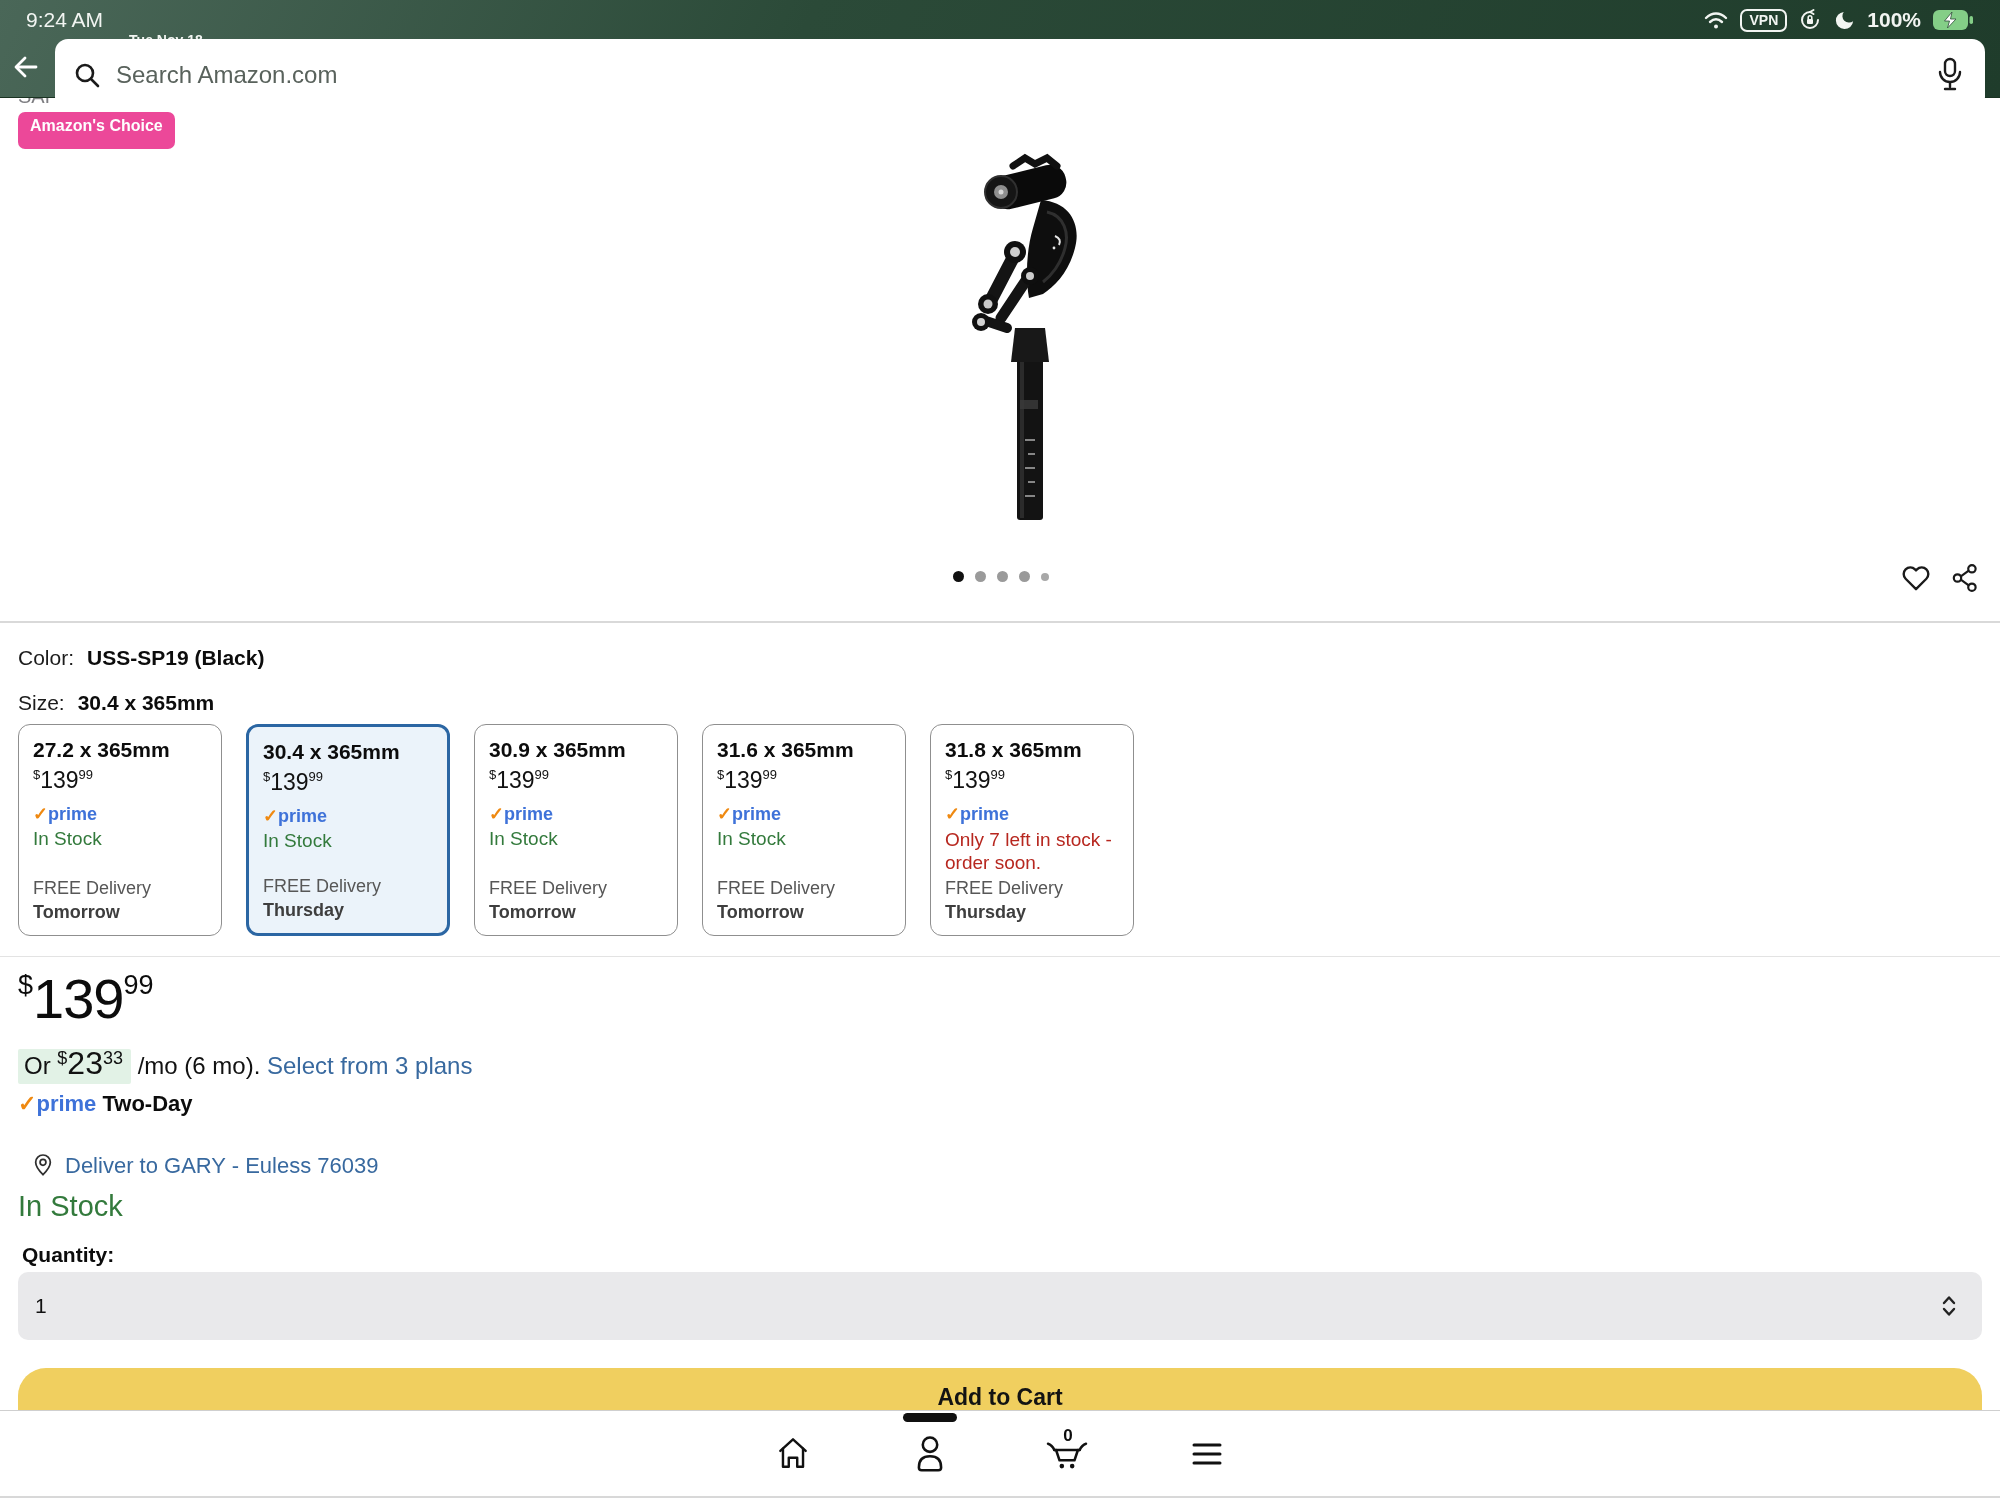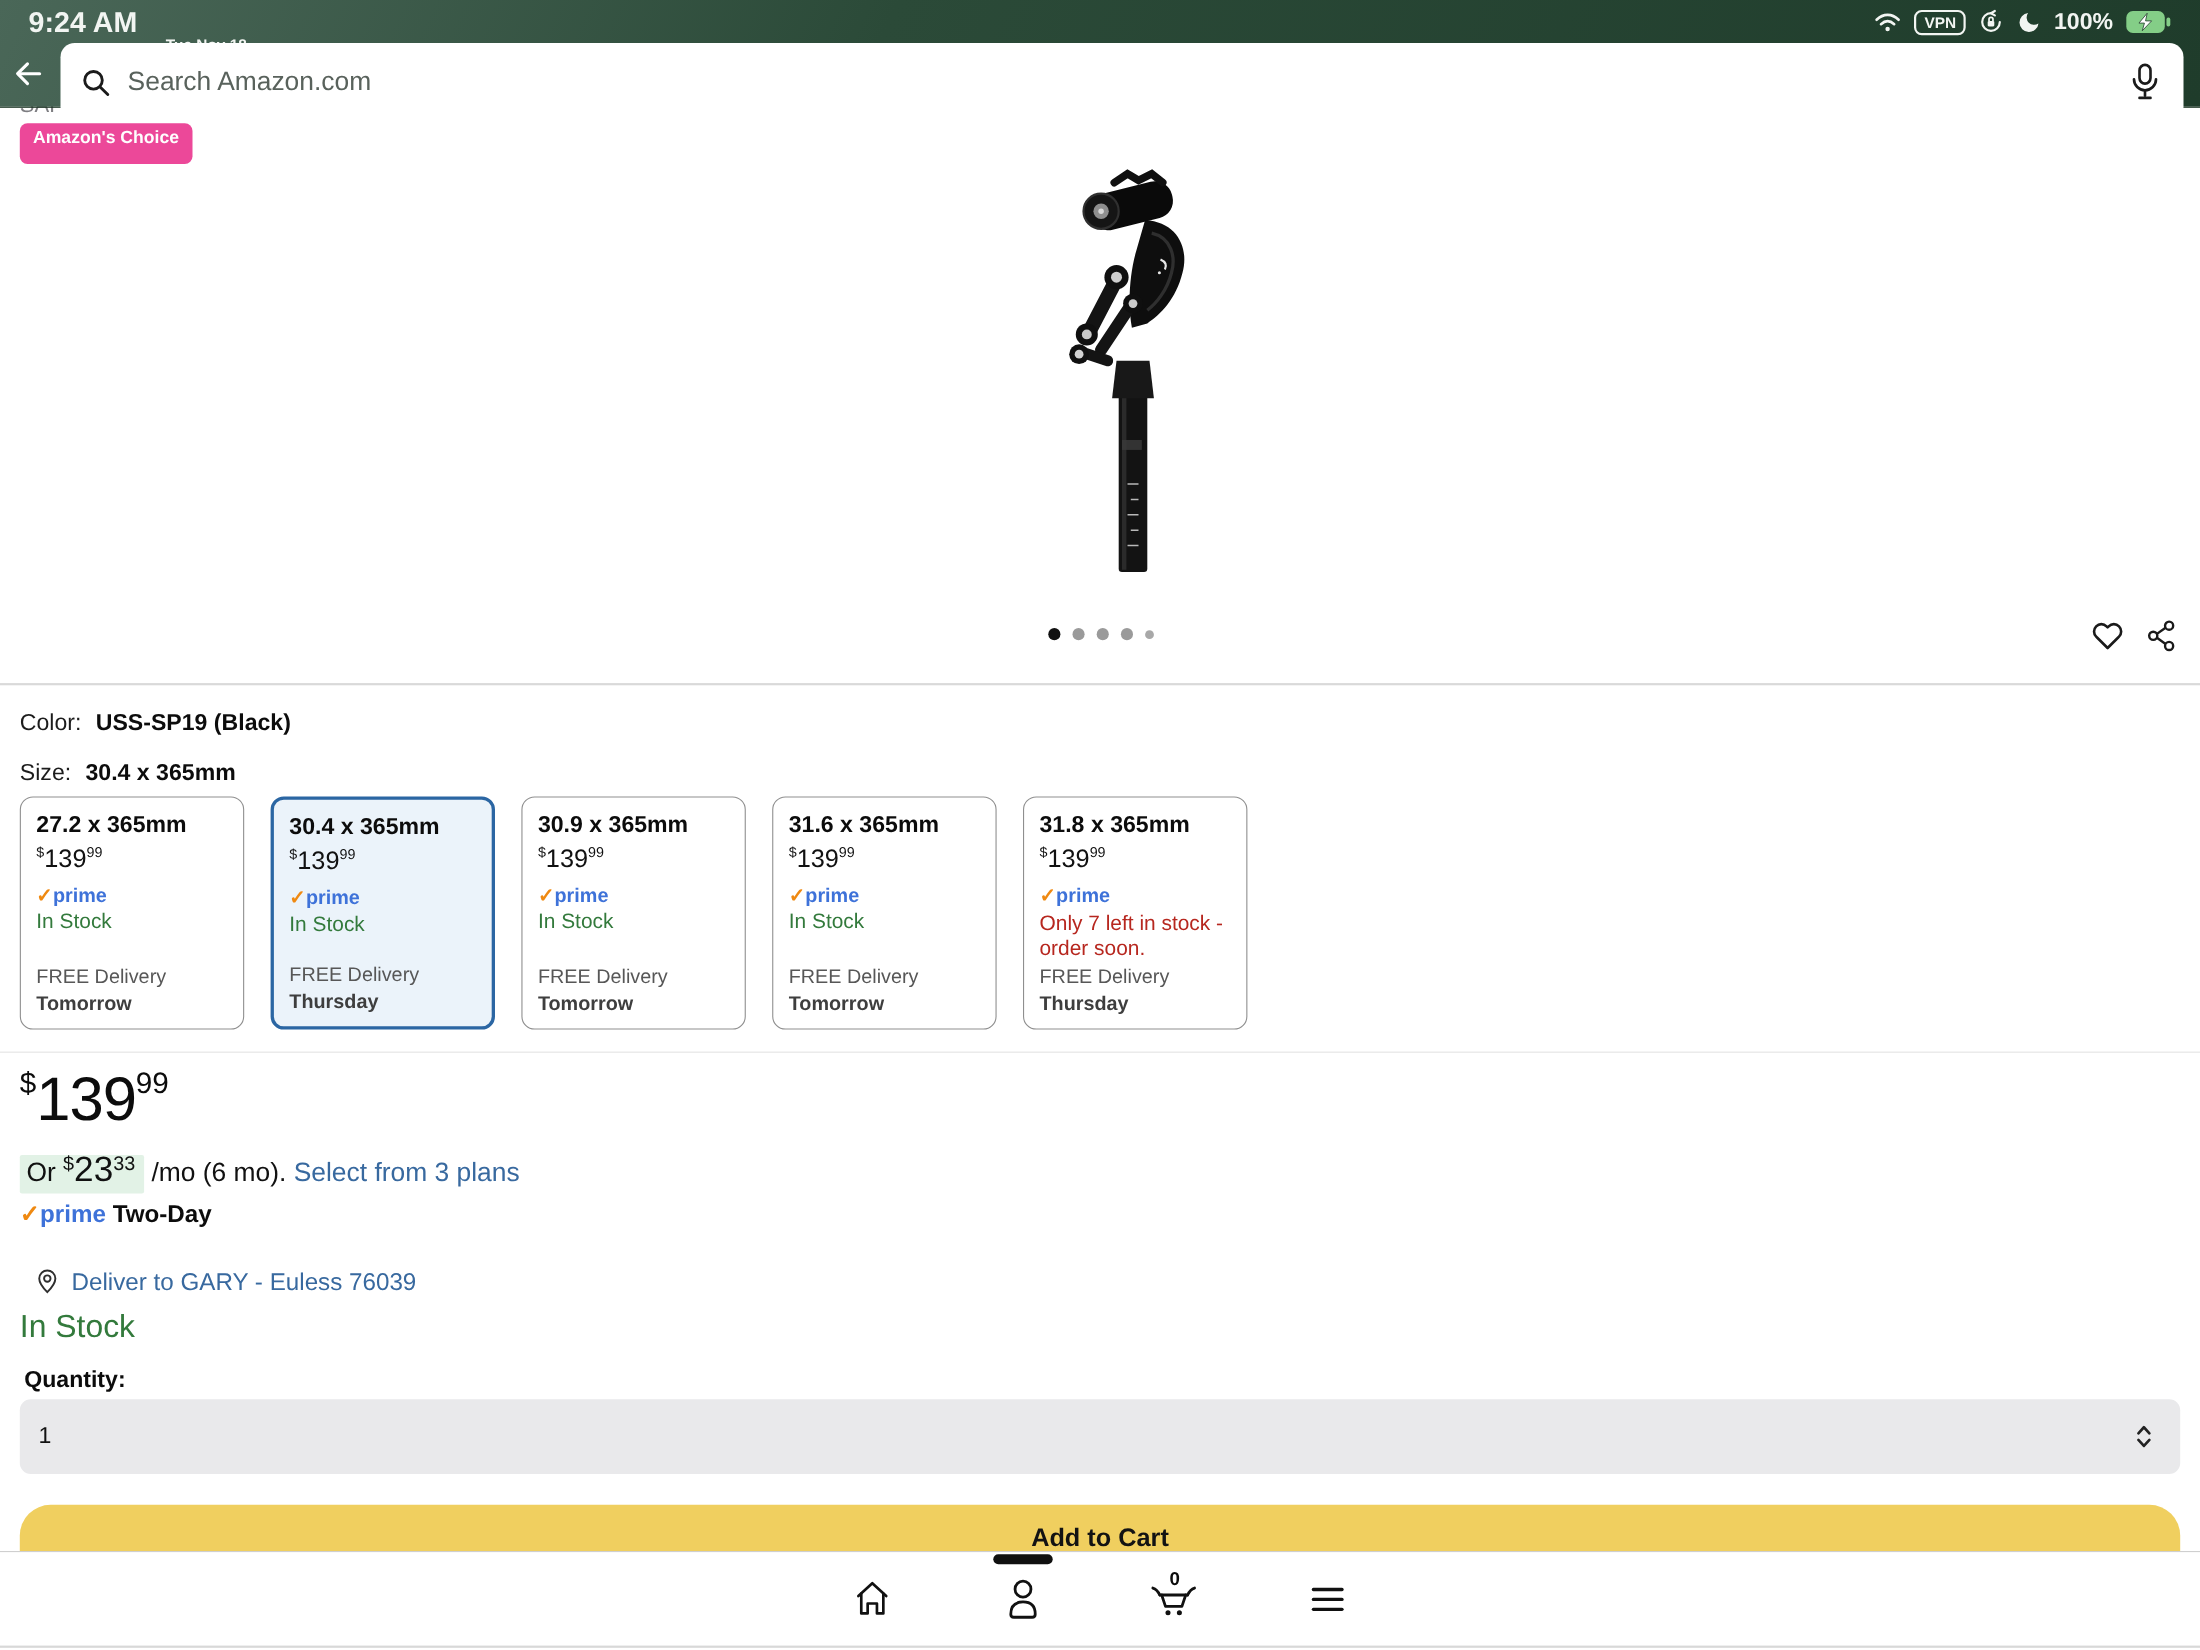--- a/index.html
+++ b/index.html
@@ -10,21 +10,21 @@
   .page-title { position:absolute; top:84px; left:18px; right:12px; font-size:20px; line-height:24px;
     color:#7E7E82; white-space:nowrap; overflow:hidden; z-index:1; }
 
   
   .header { position:absolute; top:0; left:0; right:0; height:98px; z-index:2;
     background:linear-gradient(115deg, #4A6758 0%, #2B4A38 40%, #1F3C2B 100%);
     border-bottom:1.5px solid #1A3322; }
   .status-bar { position:absolute; top:0; left:0; right:0; height:38px; display:flex;
     justify-content:space-between; align-items:center; padding:2px 26px 0 26px; color:#F2F5F2; }
   .status-left { display:flex; gap:26px; align-items:center; }
-  .status-time { font-size:26px; font-weight:700; }
+  .status-time { font-size:21px; font-weight:400; }
   .status-date { font-size:14px; font-weight:700;margin-top:40px; }
   .status-right { display:flex; gap:11px; align-items:center; }
   .vpn-pill { border:2px solid #F2F5F2; border-radius:7px; font-size:14px; font-weight:700;
     padding:1px 7px 2px 7px; line-height:16px; }
   .battery-pct { font-size:21px; font-weight:700; }
 
   .search-row { position:absolute; top:38px; left:0; right:0; height:56px; }
   .back-btn { position:absolute; left:8px; top:10px; width:38px; height:38px; background:none; border:none; cursor:pointer; }
   .search-field { position:absolute; left:55px; right:15px; top:1px; height:71px; background:#fff;
     border-radius:13px; display:flex; align-items:center; padding:0 18px; }

